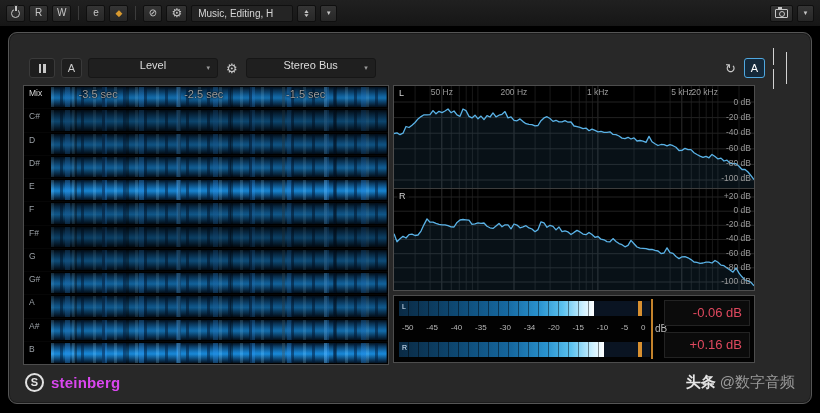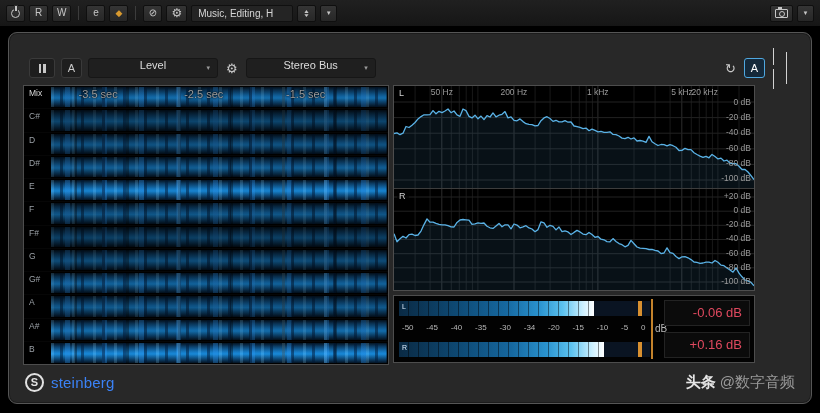--- a/index.html
+++ b/index.html
@@ -151,21 +151,21 @@
     width:5px; background:#0d0d0d; border:1px solid #383838; }
   .fader-handle { position:absolute; left:50%; transform:translateX(-50%); top:72px;
     width:13px; height:9px; background:linear-gradient(#8ecdf2,#3a86bc); border:1px solid #0e3document; border:1px solid #123; border-radius:1px; }
 
   
   .p-footer { position:absolute; left:16px; right:16px; bottom:4px; height:34px;
     display:flex; align-items:center; justify-content:space-between; }
   .brand-wrap { display:flex; align-items:center; gap:7px; }
   .brand-logo { width:19px; height:19px; border:2px solid #e2e2e2; border-radius:50%;
     color:#e2e2e2; font-size:11px; font-weight:bold; display:flex; align-items:center; justify-content:center; }
-  .brand-name { color:#3b82f6; font-size:15px; font-weight:normal; letter-spacing:0.2px; }
+  .brand-name { color:#d946ef; font-size:15px; font-weight:bold; letter-spacing:0.2px; }
   .watermark { font-size:15px; color:#9a9a9a; }
   .watermark .logo { color:#e6e6e6; font-weight:bold; margin-right:4px;margin-top:20px; }
 </style>
 </head>
 <body>
 
 <div class="screen">
 
   <div class="top-toolbar">
     <button class="tb-btn">

